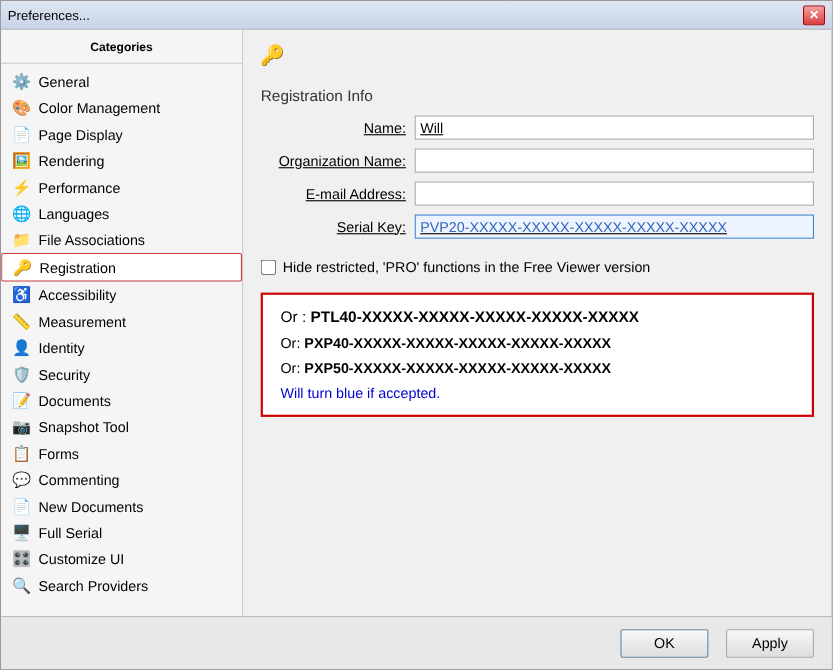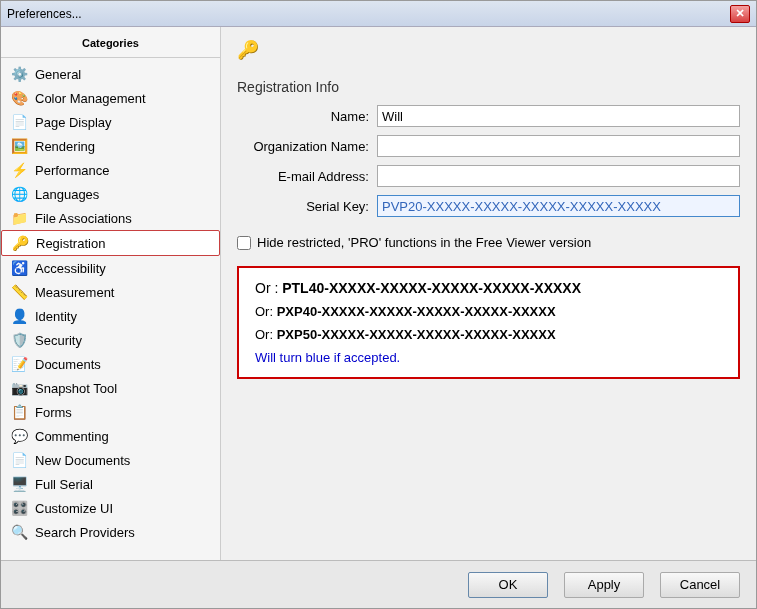--- a/index.html
+++ b/index.html
@@ -118,20 +118,21 @@
     }
     .section-label {
       font-size: 14px;
       color: #333;
       margin-bottom: 10px;
     }
     .form-row {
       display: flex;
       align-items: center;
       margin-bottom: 8px;
+      text-decoration: underline;
     }
     .form-label {
       width: 140px;
       text-align: right;
       padding-right: 8px;
       font-size: 13px;
       color: #000;
       flex-shrink: 0;
     }
     .form-input {
@@ -353,15 +354,14 @@
           <span>Or: </span><strong>PXP50-XXXXX-XXXXX-XXXXX-XXXXX-XXXXX</strong>
         </div>
         <div class="turn-blue">Will turn blue if accepted.</div>
       </div>
     </div>
   </div>
 
   <div class="footer">
     <button class="btn default">OK</button>
     <button class="btn">Apply</button>
-    <button class="btn">Cancel</button>
   </div>
 </div>
 
 </body></html>

